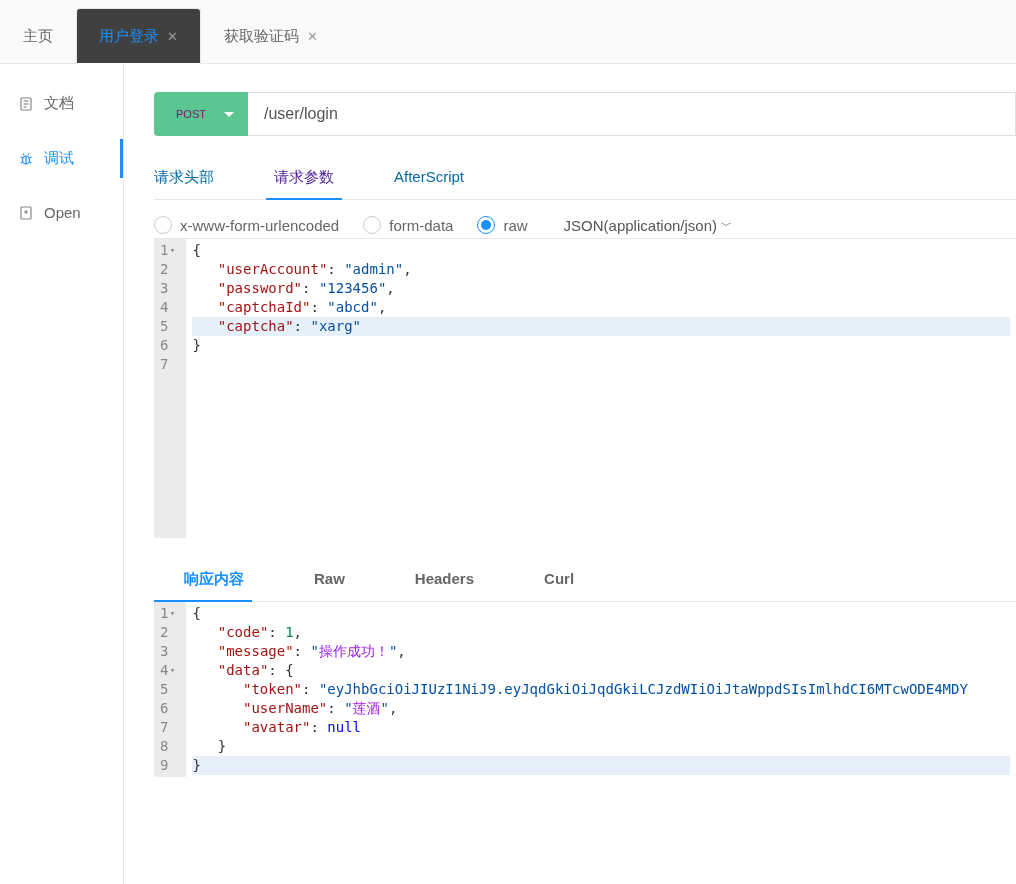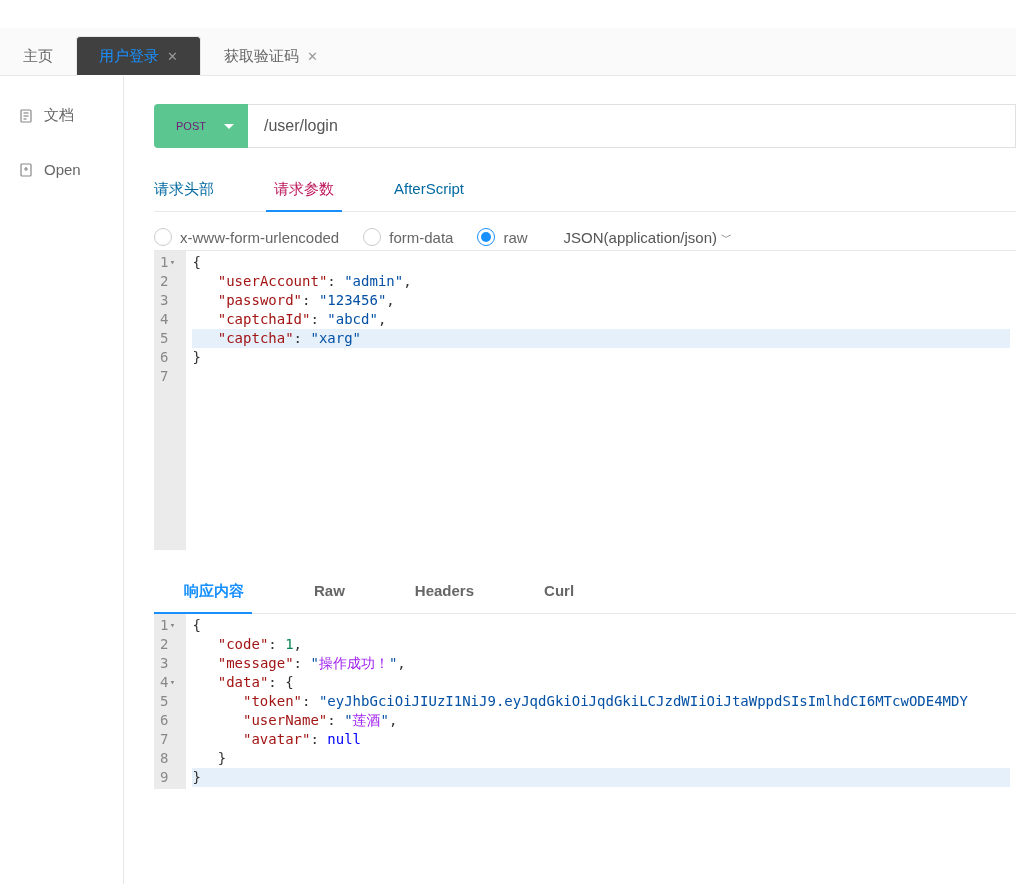--- a/index.html
+++ b/index.html
@@ -1,18 +1,18 @@
 <!DOCTYPE html>
 <html><head>
   <meta charset="utf-8">
   <style>
     * { margin: 0; padding: 0; box-sizing: border-box; }
     body { font-family: "PingFang SC", "Helvetica Neue", Arial, sans-serif; font-size: 14px; color: #333; background: #fff; width: 1016px; height: 884px; overflow: hidden; }
     
-    .tabs-bar { display: flex; height: 48px; border-bottom: 1px solid #e8e8e8; background: #fafafa; align-items: stretch; padding-top: 8px; margin-top: 28px; }
+    .tabs-bar { display: flex; height: 64px; border-bottom: 1px solid #e8e8e8; background: #fafafa; align-items: stretch; padding-top: 8px; }
     .tab { padding: 0 22px; display: flex; align-items: center; gap: 8px; color: #666; cursor: pointer; border: 1px solid transparent; border-bottom: none; font-size: 15px; }
     .tab.active { color: #1890ff; background: #404040; border-color: #e8e8e8; border-radius: 4px 4px 0 0; position: relative; }
     .tab.active::after { content: ''; position: absolute; bottom: -1px; left: 0; right: 0; height: 1px; background: #fff; }
     .tab-close { color: #999; font-size: 13px; }
     
     .main-layout { display: flex; height: calc(100% - 48px); }
     .sidebar { width: 124px; border-right: 1px solid #e8e8e8; padding-top: 12px; }
     .sidebar-item { display: flex; align-items: center; gap: 10px; padding: 18px 18px; color: #666; cursor: pointer; font-size: 15px; position: relative; }
     .sidebar-item.active { color: #1890ff; }
     .sidebar-item.active::after { content: ''; position: absolute; right: 0; top: 8px; bottom: 8px; width: 3px; background: #1890ff; }
@@ -20,21 +20,21 @@
     
     .content { flex: 1; padding: 28px 0 0 30px; overflow: hidden; display: flex; flex-direction: column; }
     
     .url-row { display: flex; margin-bottom: 20px; padding-right: 0; }
     .method-select { background: #5cc690; color: #701a75; padding: 0 42px 0 22px; height: 44px; display: flex; align-items: center; border-radius: 4px 0 0 4px; font-size: 11px; font-weight: 500; position: relative; cursor: pointer; }
     .method-select::after { content: ''; position: absolute; right: 14px; top: 50%; transform: translateY(-50%); border: 5px solid transparent; border-top-color: #fff; margin-top: 3px; }
     .url-input { flex: 1; height: 44px; border: 1px solid #e0e0e0; border-left: none; padding: 0 16px; font-size: 16px; color: #555; border-radius: 0; outline: none; }
     
     .req-tabs { display: flex; border-bottom: 1px solid #e8e8e8; margin-bottom: 16px; }
     .req-tab { padding: 12px 0; margin-right: 60px; color: #0369a1; cursor: pointer; font-size: 15px; position: relative; }
-    .req-tab.active { color: #be185d; }
+    .req-tab.active { color: #4c1d95; }
     .req-tab.active::after { content: ''; position: absolute; bottom: -1px; left: -8px; right: -8px; height: 2px; background: #1890ff; }
     
     .body-type-row { display: flex; align-items: center; gap: 24px; margin-bottom: 4px; font-size: 15px; }
     .radio-opt { display: flex; align-items: center; gap: 8px; cursor: pointer; color: #666; }
     .radio-circle { width: 18px; height: 18px; border: 1px solid #ccc; border-radius: 50%; display: inline-flex; align-items: center; justify-content: center; }
     .radio-opt.selected .radio-circle { border-color: #1890ff; }
     .radio-opt.selected .radio-circle::after { content: ''; width: 10px; height: 10px; background: #1890ff; border-radius: 50%; }
     .content-type-select { color: #555; display: flex; align-items: center; gap: 4px; cursor: pointer; margin-left: 12px; }
     
     .editor { border-top: 1px solid #e8e8e8; display: flex; font-family: Consolas, Monaco, monospace; font-size: 14px; line-height: 19px; height: 300px; }
@@ -82,20 +82,35 @@
       <span class="sidebar-icon">
           <svg viewBox="0 0 16 16" width="16" height="16" fill="none" stroke="#888" stroke-width="1.2">
             <rect x="3" y="2" width="10" height="12" rx="1"></rect>
             <line x1="5.5" y1="5" x2="10.5" y2="5"></line>
             <line x1="5.5" y1="8" x2="10.5" y2="8"></line>
             <line x1="5.5" y1="11" x2="8.5" y2="11"></line>
           </svg>
         </span>
       <span>文档</span>
     </div>
+    <div class="sidebar-item active">
+      <span class="sidebar-icon">
+          <svg viewBox="0 0 16 16" width="16" height="16" fill="none" stroke="#1890ff" stroke-width="1.2">
+            <ellipse cx="8" cy="9" rx="3.5" ry="4"></ellipse>
+            <line x1="8" y1="5" x2="8" y2="13"></line>
+            <line x1="4.5" y1="7" x2="2.5" y2="6"></line>
+            <line x1="11.5" y1="7" x2="13.5" y2="6"></line>
+            <line x1="4.5" y1="11" x2="2.5" y2="12"></line>
+            <line x1="11.5" y1="11" x2="13.5" y2="12"></line>
+            <line x1="6" y1="4" x2="5" y2="2.5"></line>
+            <line x1="10" y1="4" x2="11" y2="2.5"></line>
+          </svg>
+        </span>
+      <span>调试</span>
+    </div>
     <div class="sidebar-item">
       <span class="sidebar-icon">
           <svg viewBox="0 0 16 16" width="16" height="16" fill="none" stroke="#888" stroke-width="1.2">
             <rect x="3" y="2" width="10" height="12" rx="1"></rect>
             <path d="M6 7 l4 0 M8 5 l0 4"></path>
           </svg>
         </span>
       <span>Open</span>
     </div>
   </div>

